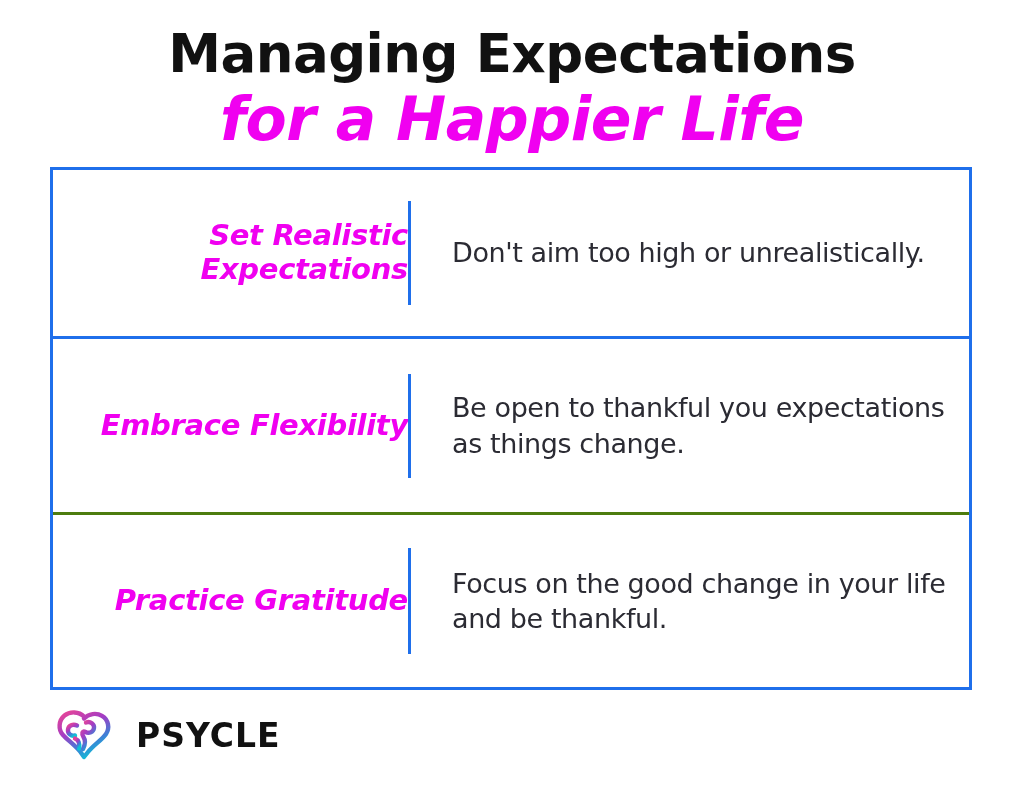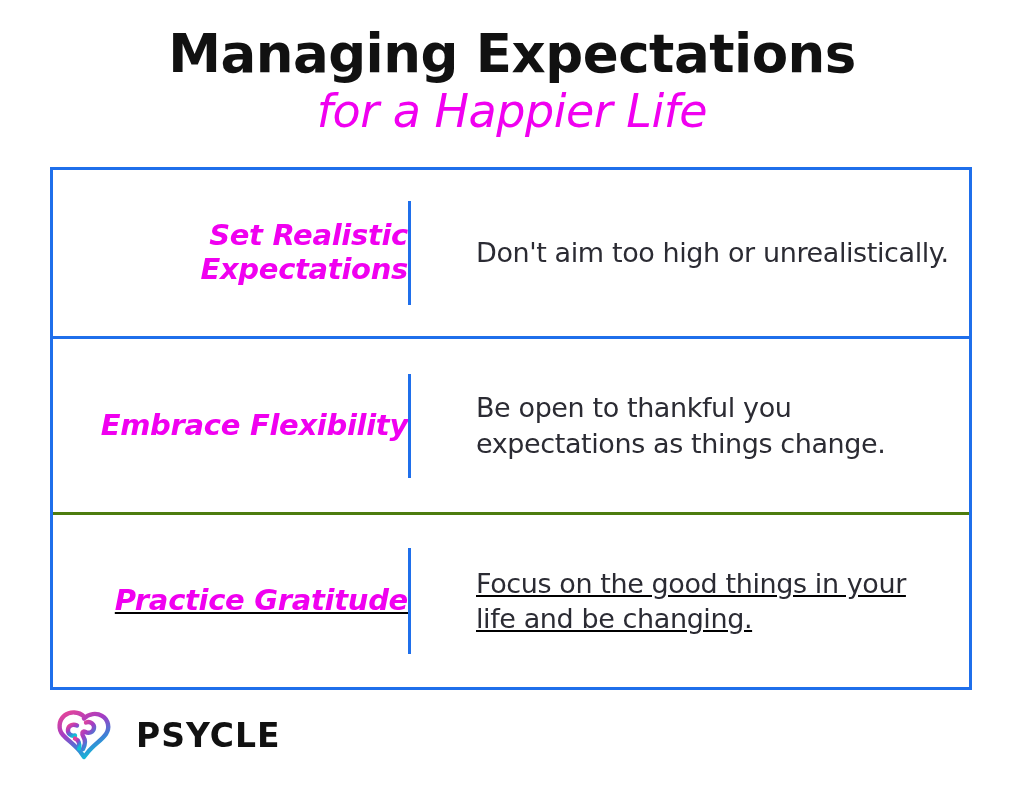--- a/index.html
+++ b/index.html
@@ -33,22 +33,22 @@
     font-family: "DejaVu Sans", sans-serif;
     font-size: 53px;
     font-weight: 700;
     letter-spacing: -0.5px;
     color: #111111;
     line-height: 1.05;
     white-space: nowrap;
   }
   .title-sub {
     font-family: "DejaVu Sans", sans-serif;
-    font-size: 46px;
-    font-weight: 400;
+    font-size: 60px;
+    font-weight: 700;
     font-style: italic;
     letter-spacing: -0.5px;
     color: #f000f0;
     line-height: 1.12;
     margin-top: 4px;
     white-space: nowrap;
   }
 
   
   .table-box {
@@ -63,21 +63,21 @@
     flex-direction: column;
   }
   .row {
     display: flex;
     align-items: center;
     box-sizing: border-box;
     position: relative;
   }
   .row-1 { height: 169px; border-bottom: 3px solid #1f6feb; }
   .row-2 { height: 176px; border-bottom: 3px solid #4d7c0f; }
-  .row-3 { height: 172px; text-decoration: underline; }
+  .row-3 { height: 172px; }
 
   .row-heading {
     width: 355px;
     box-sizing: border-box;
     text-align: right;
     font-family: "DejaVu Sans", sans-serif;
     font-size: 29px;
     font-weight: 700;
     font-style: italic;
     color: #f000f0;
@@ -90,21 +90,21 @@
     flex: 0 0 3px;
     align-self: center;
   }
   .row-1 .row-divider { height: 104px; }
   .row-2 .row-divider { height: 104px; }
   .row-3 .row-divider { height: 106px; }
 
   .row-desc {
     flex: 1;
     box-sizing: border-box;
-    padding-left: 65px;
+    padding-left: 41px;
     padding-right: 18px;
     font-family: "DejaVu Sans", sans-serif;
     font-size: 27px;
     font-weight: 400;
     color: #2b2b33;
     line-height: 1.30;
     letter-spacing: -0.4px;
   }
 
   
@@ -150,21 +150,21 @@
 
     <div class="row row-2">
       <div class="row-heading">Embrace Flexibility</div>
       <div class="row-divider"></div>
       <div class="row-desc">Be open to thankful you expectations as things change.</div>
     </div>
 
     <div class="row row-3">
       <div class="row-heading">Practice Gratitude</div>
       <div class="row-divider"></div>
-      <div class="row-desc">Focus on the good things in your life and be changing.</div>
+      <div class="row-desc">Focus on the good change in your life and be thankful.</div>
     </div>
 
   </div>
 
   <div class="logo">
     <span class="logo-mark">
       <svg viewBox="0 0 58 54" width="58" height="54" aria-hidden="true">
         <defs>
           <linearGradient id="psycle-grad" x1="0.15" y1="0" x2="0.7" y2="1">
             <stop offset="0%" stop-color="#e0449c"></stop>

